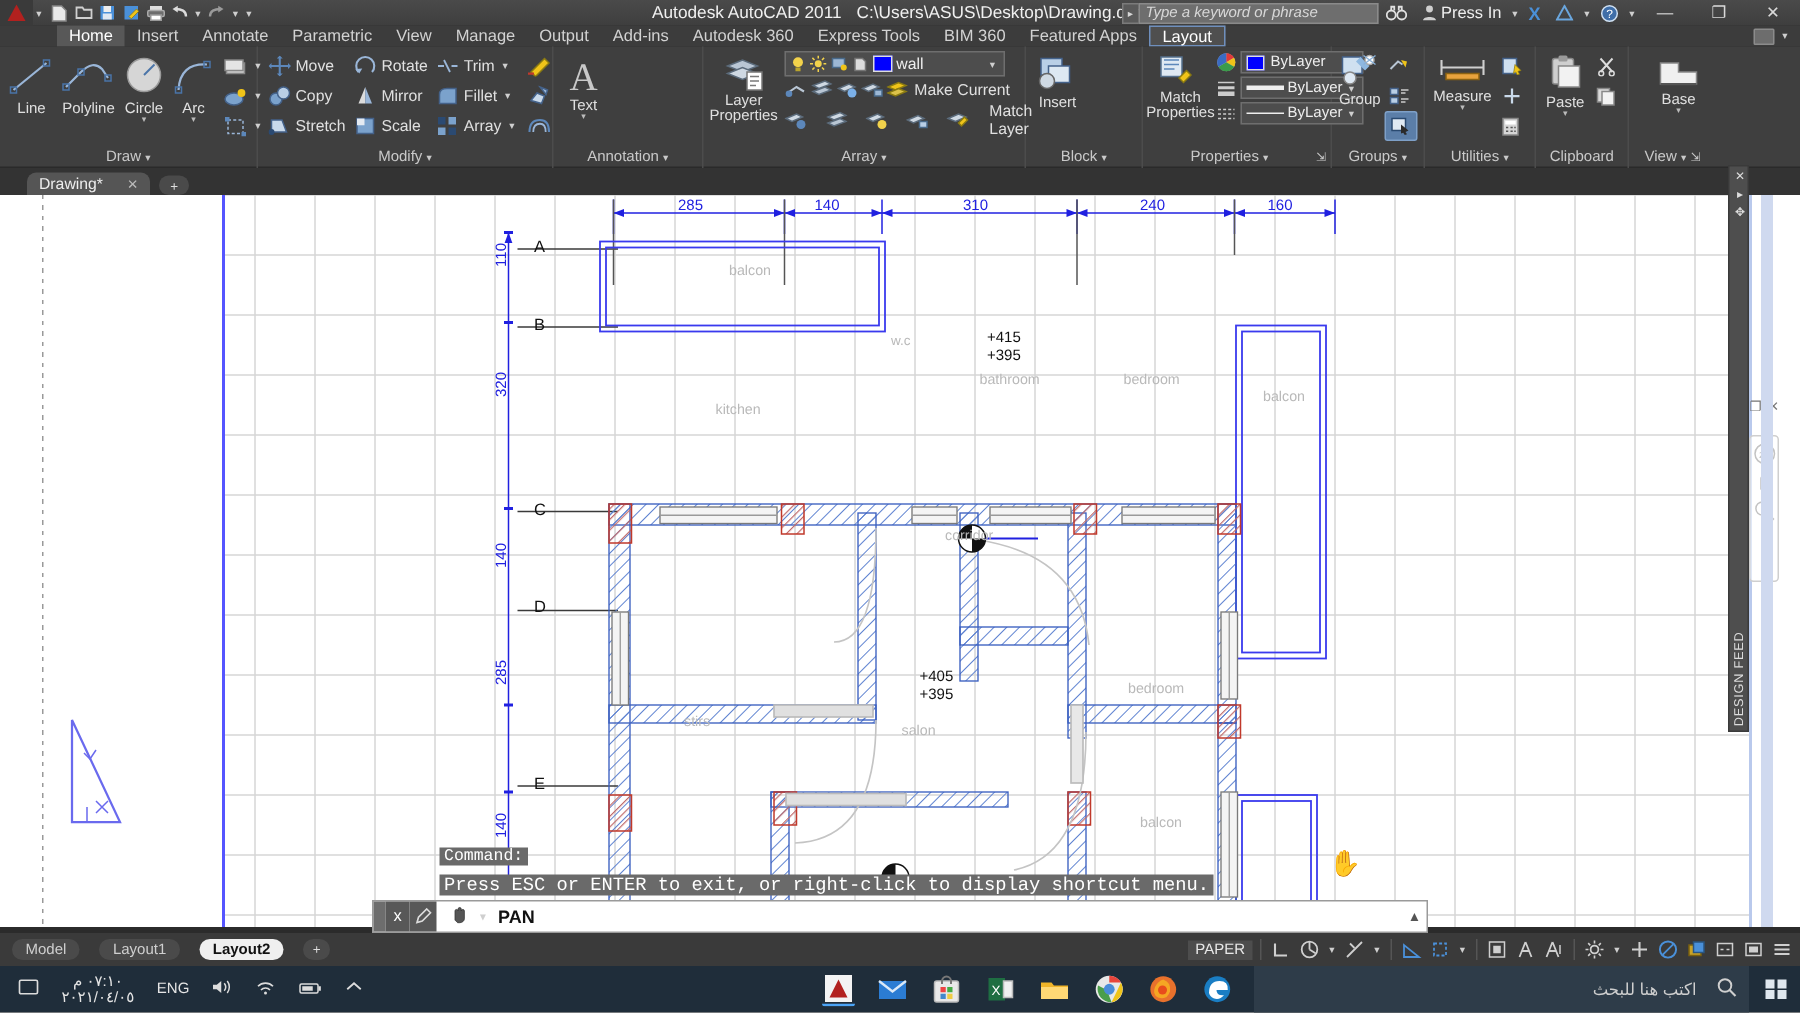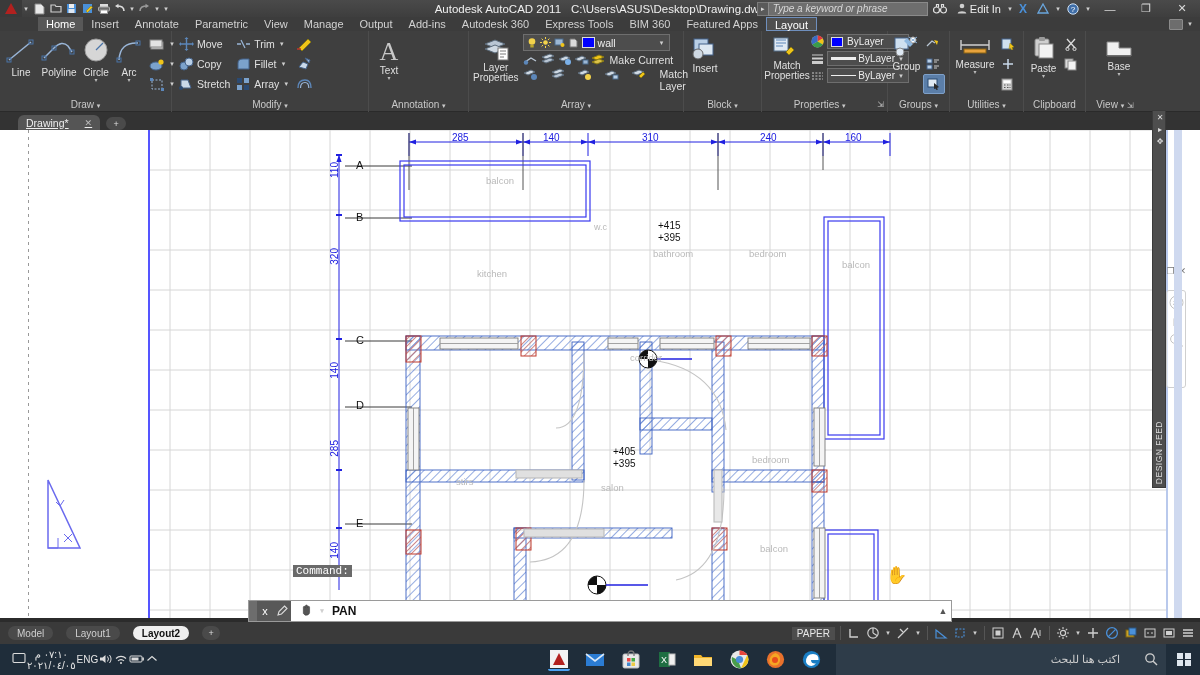--- a/index.html
+++ b/index.html
@@ -61,21 +61,21 @@
   .big-btn{ width:40px; display:flex;flex-direction:column; align-items:center; padding-top:2px;}
   .big-btn .lbl{ font-size:10px; color:#e0e0e0; margin-top:1px; }
   .big-btn .sub{ font-size:6px; color:#bbb; line-height:5px;}
   .sm-btn{ display:flex;align-items:center;gap:3px;height:20px;padding:0 3px; font-size:10.5px;color:#e0e0e0;}
   .col{ display:flex;flex-direction:column; }
   .ico-svg{ display:block; }
 
   
   .filetabs{ position:absolute;left:0;top:112px;width:1200px;height:18px;background:#333;display:flex;align-items:flex-end;}
   .ftab{ height:15px;background:#555;border-radius:6px 6px 0 0;padding:0 8px;display:flex;align-items:center;gap:16px;
-         font-size:10.5px;color:#eee;margin-left:18px;text-decoration:underline;}
+         font-size:10.5px;color:#eee;margin-left:18px;}
   .ftab .x{ font-size:9px;color:#bbb;}
   .ftab-plus{ width:20px;height:13px;background:#4a4a4a;border-radius:7px;display:flex;align-items:center;justify-content:center;
         margin-left:6px;font-size:9px;color:#ddd;}
 
   
   .canvas{ position:absolute;left:0;top:130px;width:1200px;height:488px;background:#fff; overflow:hidden;}
   .white-left{ position:absolute; left:0; top:0; width:148px; height:488px; background:#fff;}
   .dashed-edge{ position:absolute; left:28px; top:0; width:1px; height:488px;
       background:repeating-linear-gradient(#999 0 3px, transparent 3px 7px);}
 
@@ -122,27 +122,27 @@
   .ltab{ height:14px;padding:0 9px;border-radius:7px;background:#4a4a4a;color:#cfcfcf;font-size:10px;display:flex;align-items:center;}
   .ltab.active{ background:#efefef;color:#111;font-weight:bold;}
   .ltab-plus{ width:18px;height:14px;border-radius:7px;background:#4a4a4a;color:#ddd;display:flex;align-items:center;justify-content:center;font-size:9px;}
   .status-right{ position:absolute;right:4px;top:0;height:22px;display:flex;align-items:center;gap:3px;}
   .paper-btn{ background:#4d4d4d;color:#e8e8e8;font-size:10px;padding:1px 5px;}
   .sb-i{ width:16px;height:16px;display:flex;align-items:center;justify-content:center;color:#d0d0d0;font-size:11px;}
   .sb-sep{ width:1px;height:14px;background:#555;margin:0 2px;}
 
   
   .taskbar{ position:absolute;left:0;top:644px;width:1200px;height:31px;background:#1f2d3a;display:flex;align-items:center;}
-  .tb-tray{ display:flex;align-items:center;gap:1px;padding-left:12px;color:#e5e5e5;font-size:10px;}
+  .tb-tray{ display:flex;align-items:center;gap:15px;padding-left:12px;color:#e5e5e5;font-size:10px;}
   .clock{ text-align:center;line-height:11px;font-size:10px;}
   .tb-apps{ position:absolute; left:548px; display:flex; align-items:center; gap:14px;}
   .appico{ width:22px;height:22px;border-radius:2px;display:flex;align-items:center;justify-content:center;font-size:12px;color:#fff;}
   .appico.active{ border-bottom:2px solid #4ba3f5; }
   .tb-search{ position:absolute; right:34px; width:330px;height:32px;background:#2e3c49;display:flex;align-items:center;
-      justify-content:flex-end;gap:24px;padding:0 8px;color:#cfcfcf;font-size:11px;}
+      justify-content:flex-end;gap:13px;padding:0 8px;color:#cfcfcf;font-size:11px;}
   .start-btn{ position:absolute; right:0; width:32px;height:31px;display:flex;align-items:center;justify-content:center;}
   .win-sq{ display:grid; grid-template-columns:6px 6px; grid-template-rows:6px 6px; gap:1.5px;}
   .win-sq i{ background:#dfe7ee; display:block;}
 </style>
 </head>
 <body>
 
 <div class="app">
 
   <div class="titlebar">
@@ -208,21 +208,21 @@
             <circle cx="3.5" cy="7" r="3" fill="none" stroke="#e0e0e0" stroke-width="1.2"></circle>
             <circle cx="10.5" cy="7" r="3" fill="none" stroke="#e0e0e0" stroke-width="1.2"></circle>
             <path d="M3.5 4V1.5h2V4M8.5 4V1.5h2V4" fill="none" stroke="#e0e0e0" stroke-width="1.2"></path>
           </svg>
       </div>
       <div class="tb-item">
         <svg class="ico-svg" width="10" height="11" viewBox="0 0 10 11">
             <circle cx="5" cy="3" r="2.3" fill="#cfcfcf"></circle>
             <path d="M0.7 10.5c0-3 8.6-3 8.6 0z" fill="#cfcfcf"></path>
           </svg>
-        <span>Edit In</span>
+        <span>Press In</span>
       </div>
       <span class="caret">▾</span>
       <div class="tb-item" style="color:#4a90d9;font-weight:bold;font-size:12px;">
           <span>X</span>
         </div>
       <div class="tb-item">
         <svg class="ico-svg" width="12" height="11" viewBox="0 0 12 11">
             <path d="M6 1l5 9H1z" fill="none" stroke="#6aa6dd" stroke-width="1.3"></path>
           </svg>
       </div>
@@ -349,20 +349,43 @@
             <svg class="ico-svg" width="15" height="14" viewBox="0 0 15 14">
                 <path d="M2 11 L2 3 L9 3 L12 11z" fill="#c9d9ea" stroke="#44628a"></path>
                 <circle cx="2" cy="11" r="2" fill="#2b4a72"></circle>
               </svg>
             <span>Stretch</span>
           </div>
         </div>
         <div class="col">
           <div class="sm-btn">
             <svg class="ico-svg" width="15" height="14" viewBox="0 0 15 14">
+                <path d="M3 11 A6 6 0 1 1 12 11" fill="none" stroke="#9ab6d8" stroke-width="1.4"></path>
+                <path d="M1 9l2.5 3 2-3.3z" fill="#9ab6d8"></path>
+              </svg>
+            <span>Rotate</span>
+          </div>
+          <div class="sm-btn">
+            <svg class="ico-svg" width="15" height="14" viewBox="0 0 15 14">
+                <path d="M7.5 1 L3 12 h4.5z" fill="#dcdcdc"></path>
+                <path d="M7.5 1 L12 12 H7.5z" fill="#9ab6d8"></path>
+              </svg>
+            <span>Mirror</span>
+          </div>
+          <div class="sm-btn">
+            <svg class="ico-svg" width="15" height="14" viewBox="0 0 15 14">
+                <rect x="2" y="2" width="11" height="10" fill="#7ba2cc" stroke="#44628a"></rect>
+                <rect x="2" y="2" width="5" height="4.5" fill="#e4eaf2"></rect>
+              </svg>
+            <span>Scale</span>
+          </div>
+        </div>
+        <div class="col">
+          <div class="sm-btn">
+            <svg class="ico-svg" width="15" height="14" viewBox="0 0 15 14">
                 <path d="M1 7h4M10 7h4" stroke="#9ab6d8" stroke-width="1.4"></path>
                 <path d="M5 3 L9 11" stroke="#9ab6d8" stroke-width="1.2"></path>
               </svg>
             <span>Trim</span>
             <span class="caret">▾</span>
           </div>
           <div class="sm-btn">
             <svg class="ico-svg" width="15" height="14" viewBox="0 0 15 14">
                 <path d="M2 12 V6 Q2 2 7 2 H13 V12z" fill="#7ba2cc" stroke="#44628a"></path>
               </svg>
@@ -483,21 +506,21 @@
                 </svg>
               </span>
             <span>
                 <svg class="ico-svg" width="15" height="13" viewBox="0 0 15 13">
                   <path d="M1 5 L8 2 L13 4 L6 7z" fill="#f0c419" stroke="#8a7a12"></path>
                   <path d="M1 9 L8 6 L13 8 L6 11z" fill="#dcc24a" stroke="#8a7a12"></path>
                 </svg>
               </span>
             <span style="color:#e0e0e0;font-size:10.5px;margin-left:2px">Make Current</span>
           </div>
-          <div style="display:flex;gap:12px">
+          <div style="display:flex;align-items:center;gap:12px">
             <span>
                 <svg class="ico-svg" width="15" height="13" viewBox="0 0 15 13">
                   <path d="M1 5 L8 2 L12 4 L5 7z" fill="#cfd9e3" stroke="#5b6b7b"></path>
                   <circle cx="11" cy="9" r="3" fill="#5c87ba"></circle>
                 </svg>
               </span>
             <span>
                 <svg class="ico-svg" width="15" height="13" viewBox="0 0 15 13">
                   <path d="M2 4 L10 1 L14 3 L6 6z" fill="#cfd9e3" stroke="#5b6b7b"></path>
                   <path d="M2 8 L10 5 L14 7 L6 10z" fill="#b9c6d4" stroke="#5b6b7b"></path>
@@ -1014,20 +1037,21 @@
 
   <div class="rstrip"></div>
   <div class="designfeed">
     <div class="df-ic">✕</div>
     <div class="df-ic">▸</div>
     <div class="df-ic">✥</div>
     <div class="df-label">DESIGN FEED</div>
   </div>
 
   <div class="cmdtip">Command:</div>
+  <div class="cmdmsg">Press ESC or ENTER to exit, or right-click to display shortcut menu.</div>
   <div class="hand-cursor">✋</div>
 
   <div class="cmdline">
     <div class="cl-grip"></div>
     <div class="cl-x">x</div>
     <div class="cl-tool">
       <svg width="12" height="12" viewBox="0 0 12 12">
           <path d="M8.5 1 L11 3.5 L5.5 9 L2 10 L3 6.5z" fill="none" stroke="#dcdcdc" stroke-width="1.1"></path>
         </svg>
     </div>

